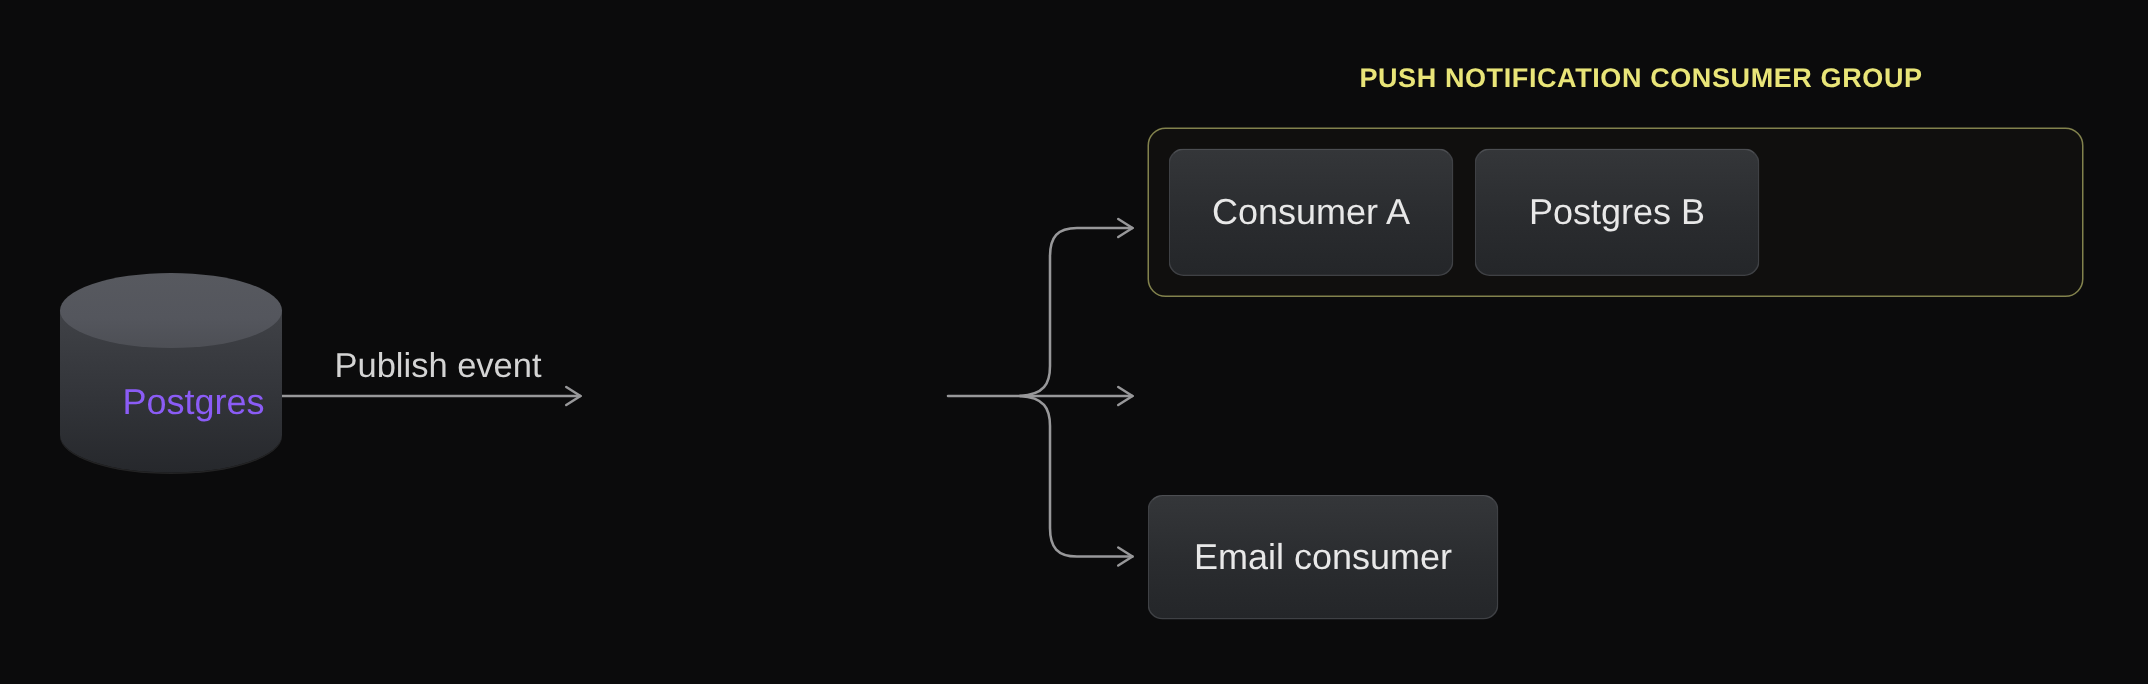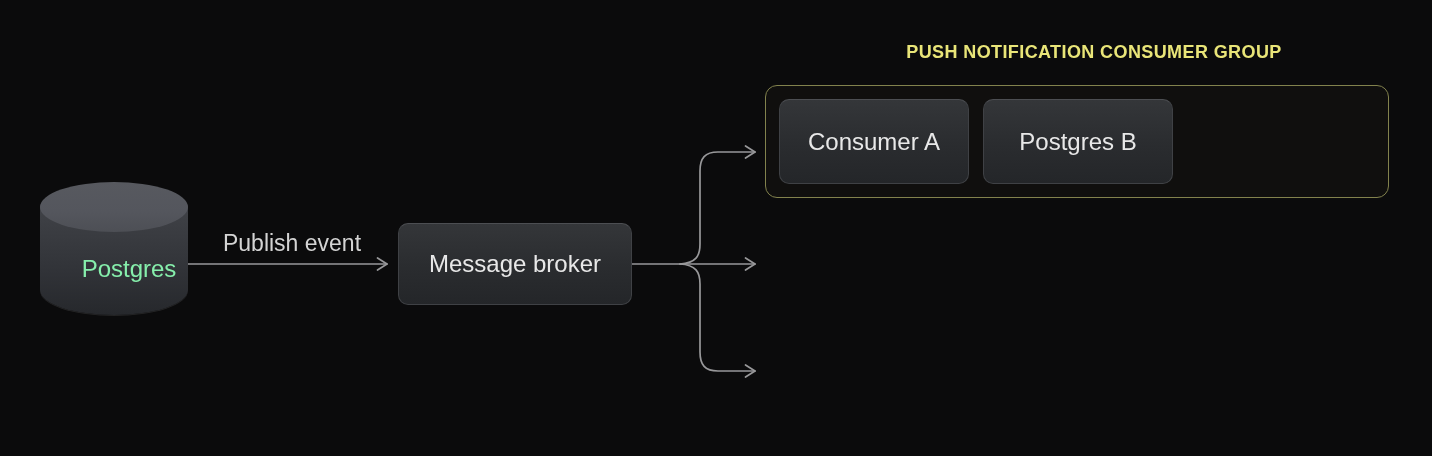--- a/index.html
+++ b/index.html
@@ -52,21 +52,21 @@
     width: 148px; height: 50px;
     border-radius: 50%;
     background: linear-gradient(180deg, #57595f 0%, var(--cyl-top) 60%, #4d4f55 100%);
   }
   .cyl-label {
     position: absolute;
     left: 40px; top: 255px;
     width: 148px;
     text-align: center;
     font-size: 24px;
-    color: #86efac;
+    color: #8b5cf6;
     padding-left: 30px;
   }
   
   .node {
     position: absolute;
     display: flex;
     align-items: center;
     justify-content: center;
     background: linear-gradient(180deg, var(--node-bg-top) 0%, #2a2c2f 55%, var(--node-bg-bottom) 100%);
     border: 1px solid var(--node-border);
@@ -134,29 +134,29 @@
       <path d="M680,264 C696,265 700,272 700,284 L700,352 C700,365 705,371 718,371 L755,371" marker-end="url(#chev)"></path>
     </g>
   </svg>
 
   <div class="cyl-body"></div>
   <div class="cyl-top"></div>
   <div class="cyl-label">Postgres</div>
 
   <div class="publish-label">Publish event</div>
 
-  <div class="node broker">
-    <span>Message broker</span>
-  </div>
 
   <div class="group-title">PUSH NOTIFICATION CONSUMER GROUP</div>
   <div class="group">
     <div class="node">
       <span>Consumer A</span>
     </div>
     <div class="node">
       <span>Postgres B</span>
     </div>
   </div>
 
 
+  <div class="node email">
+    <span>Email consumer</span>
+  </div>
 
 </div>
 
 </body></html>

